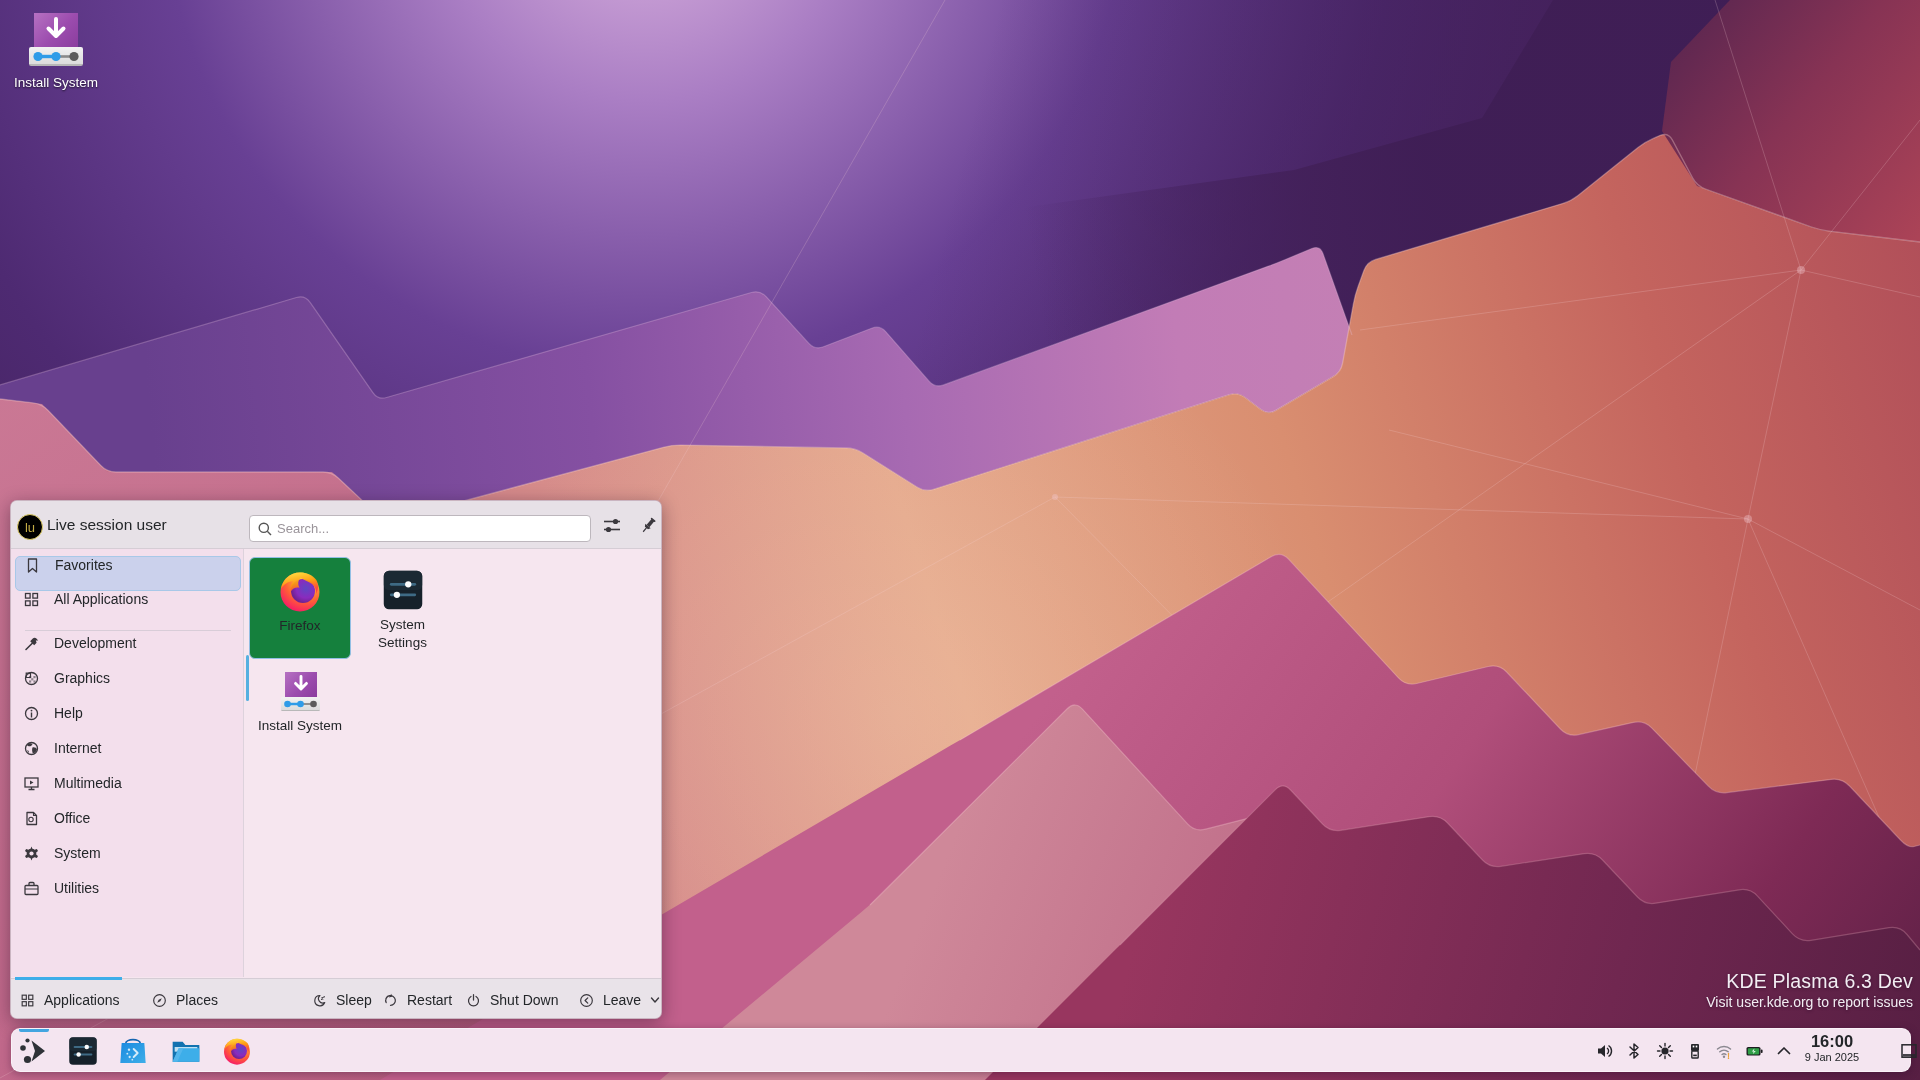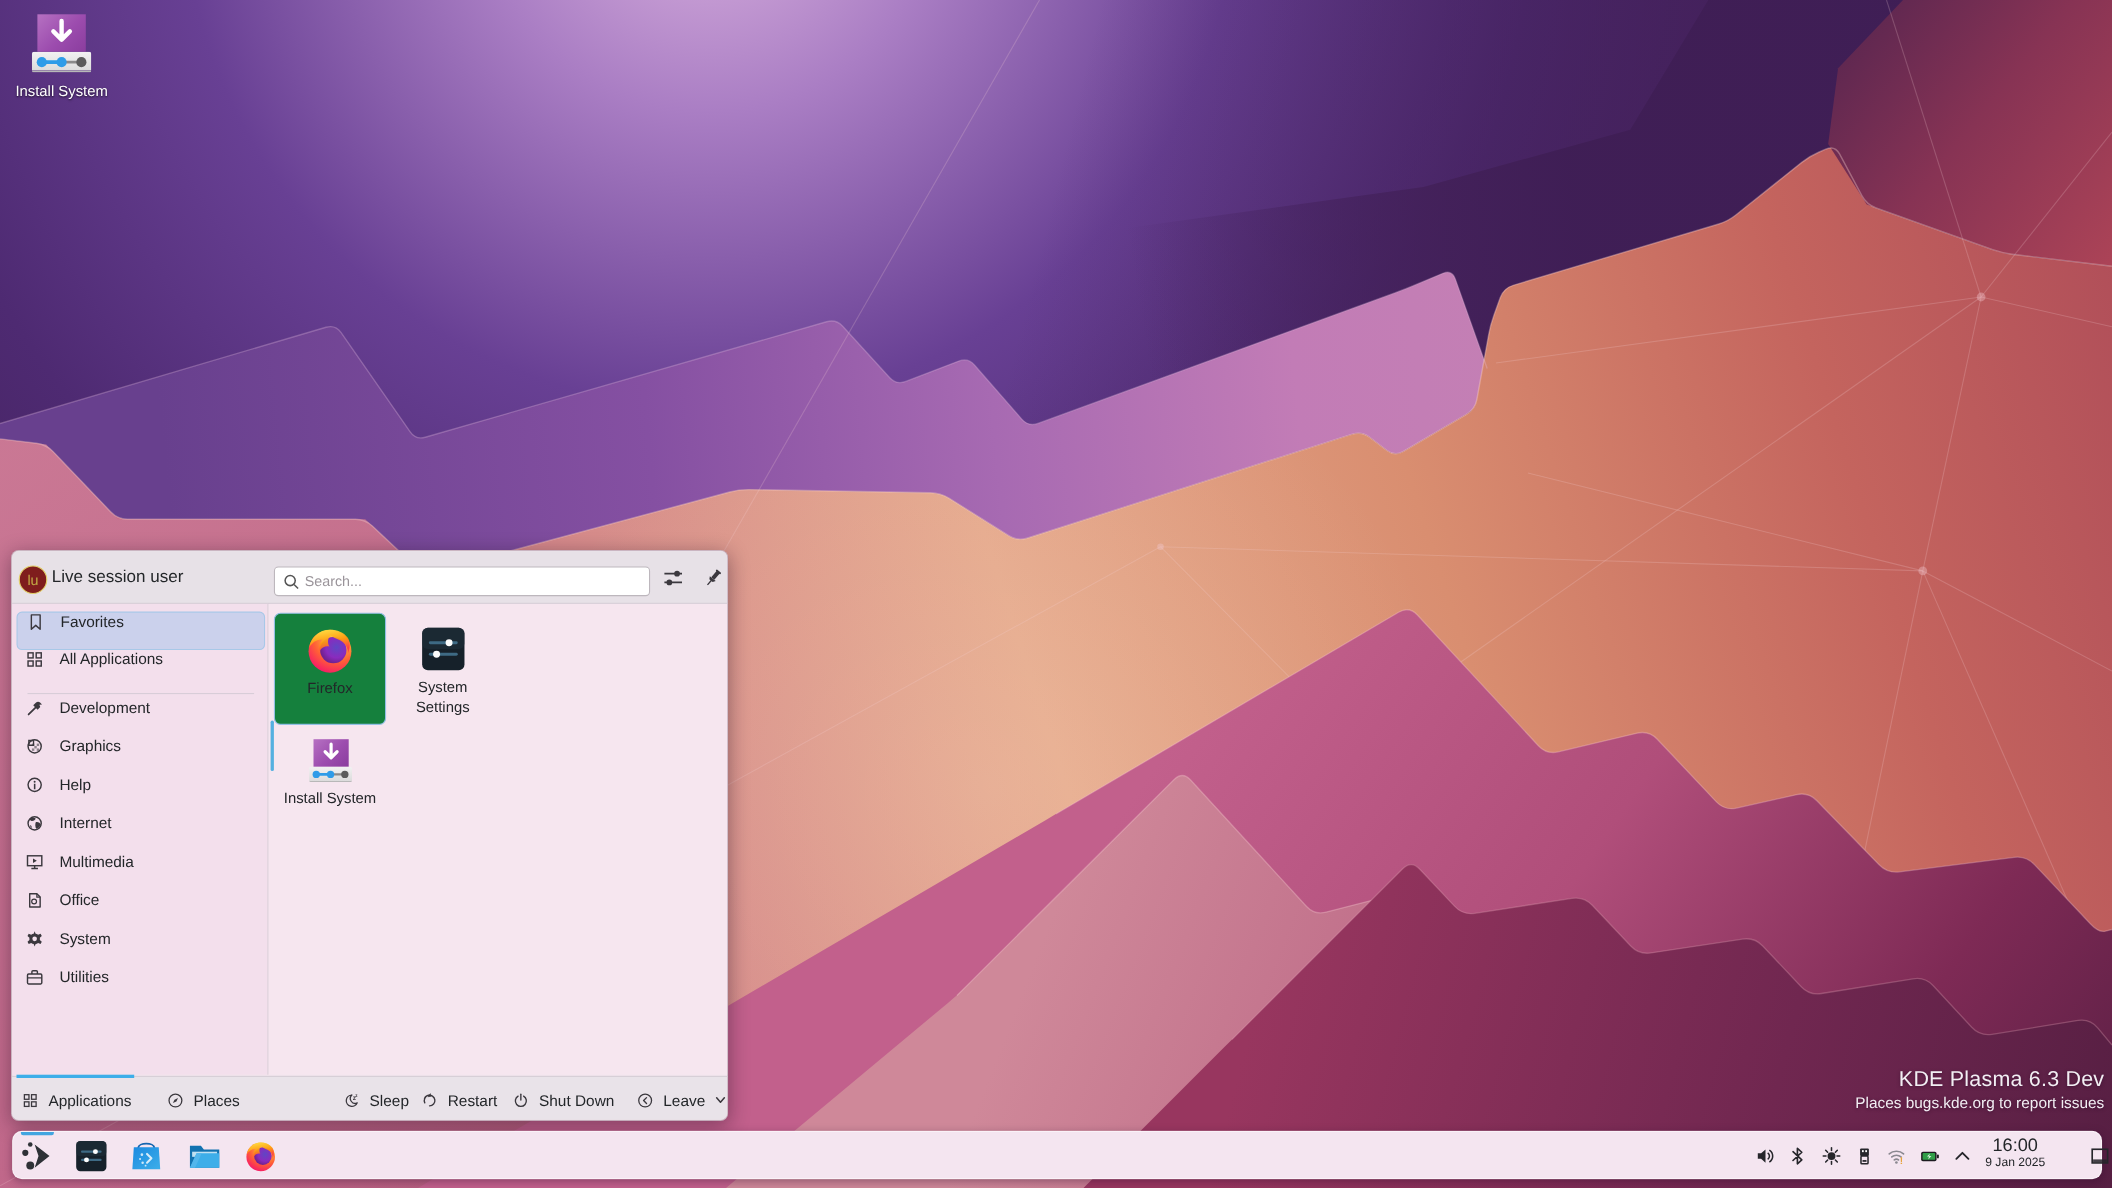--- a/index.html
+++ b/index.html
@@ -5,21 +5,21 @@
 #root{position:relative;width:1920px;height:1080px;background:#6b4494}
 #wall{position:absolute;left:0;top:0}
 .abs{position:absolute}
 #verstr{position:absolute;right:7px;top:970px;text-align:right;color:#f2eef3;text-shadow:0 1px 3px rgba(40,10,40,0.55)}
 #verstr .l1{font-size:19.5px;font-weight:400;letter-spacing:0.2px}
 #verstr .l2{font-size:14px;margin-top:1px}
 #deskicon{position:absolute;left:1px;top:13px;width:110px;text-align:center}
 #deskicon .lbl{color:#fff;font-size:13.5px;margin-top:8px;text-shadow:0 1px 2px rgba(0,0,0,0.75)}
 #menu{position:absolute;left:10px;top:500px;width:652px;height:519px;border-radius:7px;background:#f6e6ef;box-shadow:0 4px 18px rgba(30,10,30,0.4);overflow:hidden;border:1px solid rgba(120,90,110,0.35)}
 #mhead{position:absolute;left:0;top:0;width:652px;height:48px;background:#e7e1e7;border-bottom:1px solid #d5cdd5}
-#avatar{position:absolute;left:6px;top:13px;width:26px;height:26px;border-radius:50%;background:#7f1d1d;border:1.5px solid #e2d06a;color:#c2ab45;font-size:13px;display:flex;align-items:center;justify-content:center}
+#avatar{position:absolute;left:6px;top:13px;width:26px;height:26px;border-radius:50%;background:#000000;border:1.5px solid #e2d06a;color:#c2ab45;font-size:13px;display:flex;align-items:center;justify-content:center}
 #uname{position:absolute;left:36px;top:15px;font-size:15.5px;color:#232629}
 #search{position:absolute;left:238px;top:14px;width:342px;height:27px;background:#fff;border:1px solid #bdb7bd;border-radius:4px}
 #search .ph{position:absolute;left:27px;top:5px;font-size:13px;color:#9a949a}
 #sidebar{position:absolute;left:0;top:48px;width:233px;height:428px;background:#f3dfec;border-right:1px solid #ddd2dc}
 .srow{position:absolute;left:4px;width:226px;height:35px;display:flex;align-items:flex-start}
 .srow .ic{width:17px;height:17px;margin-left:8px}
 .srow .tx{margin-left:14px;font-size:14px;color:#232629}
 .sel{background:#cbd1ec;border:1px solid #a8c8e8;border-radius:5px}
 #ssep{position:absolute;left:14px;top:81px;width:206px;border-top:1px solid #d8cdd8}
 #content{position:absolute;left:234px;top:48px;width:418px;height:428px;background:#f6e6ef}
@@ -29,21 +29,21 @@
 .tlbl{font-size:13.5px;color:#232629;margin-top:2px;line-height:17.5px}
 #footer{position:absolute;left:0;top:477px;width:652px;height:42px;background:#e9e3e9;border-top:1px solid #d5cdd5}
 #ftab{position:absolute;left:4px;top:-2px;width:107px;border-top:3px solid #3daee9}
 .fitem{position:absolute;top:0;height:42px;display:flex;align-items:center;font-size:14px;color:#232629}
 .fitem .fi{margin-right:9px;display:flex}
 #panel{position:absolute;left:11px;top:1028px;width:1900px;height:44px;background:#f4e5f0;border-radius:9px;box-shadow:0 2px 8px rgba(40,10,40,0.35);border:1px solid rgba(255,255,255,0.5)}
 .pic{position:absolute;top:6px;width:32px;height:32px;display:flex;align-items:center;justify-content:center}
 #pind{position:absolute;left:7px;top:0;width:30px;height:3px;background:#42a5e0;border-radius:0 0 2px 2px}
 .tic2{position:absolute;top:13px}
 #clock{position:absolute;left:1782px;top:3px;width:76px;text-align:center;color:#232629}
-#clock .t{font-size:16.5px;font-weight:400;line-height:19px}
+#clock .t{font-size:16.5px;font-weight:700;line-height:19px}
 #clock .d{font-size:11px;line-height:13px}
 </style></head>
 <body>
 <div id="root">
 <svg id="wall" width="1920" height="1080" viewBox="0 0 1920 1080">
 <defs>
 <radialGradient id="pbase" cx="645" cy="-110" r="960" gradientUnits="userSpaceOnUse">
   <stop offset="0" stop-color="#dcb4e0"></stop>
           <stop offset="0.22" stop-color="#aa7ec4"></stop>
   <stop offset="0.5" stop-color="#684094"></stop>
@@ -139,21 +139,21 @@
       <circle cx="1228" cy="672" r="2.5" fill="#f2c9cf" opacity="0.38"></circle>
 <path d="M 430.0 1050.0 L 950.5 745.6 Q 960.0 740.0 969.5 734.4 L 1271.5 556.6 Q 1281.0 551.0 1288.5 559.1 L 1398.5 677.9 Q 1406.0 686.0 1416.7 683.5 L 1488.3 666.5 Q 1499.0 664.0 1506.6 672.0 L 1560.4 729.0 Q 1568.0 737.0 1578.7 734.6 L 1633.3 722.4 Q 1644.0 720.0 1651.7 727.9 L 1708.3 786.1 Q 1716.0 794.0 1726.9 792.6 L 1831.1 779.4 Q 1842.0 778.0 1849.5 786.0 L 1900.5 840.0 Q 1908.0 848.0 1914.0 846.5 L 1920.0 845.0  L 1920 1080 L 380 1080 Z" fill="url(#gt1)"></path>
 <path d="M 960.0 740.0 L 1271.5 556.6 Q 1281.0 551.0 1288.5 559.1 L 1398.5 677.9 Q 1406.0 686.0 1416.7 683.5 L 1488.3 666.5 Q 1499.0 664.0 1506.6 672.0 L 1560.4 729.0 Q 1568.0 737.0 1578.7 734.6 L 1633.3 722.4 Q 1644.0 720.0 1651.7 727.9 L 1708.3 786.1 Q 1716.0 794.0 1726.9 792.6 L 1831.1 779.4 Q 1842.0 778.0 1849.5 786.0 L 1900.5 840.0 Q 1908.0 848.0 1914.0 846.5 L 1920.0 845.0 " fill="none" stroke="#ffd0d8" stroke-opacity="0.3" stroke-width="1.2"></path>
 <path d="M 660.0 1080.0 L 861.5 912.0 Q 870.0 905.0 877.8 897.2 L 1067.2 708.8 Q 1075.0 701.0 1082.4 709.1 L 1187.6 823.9 Q 1195.0 832.0 1205.6 829.2 L 1269.4 812.8 Q 1280.0 810.0 1287.6 817.9 L 1322.4 854.1 Q 1330.0 862.0 1340.8 860.1 L 1414.2 846.9 Q 1425.0 845.0 1432.8 852.8 L 1472.2 892.2 Q 1480.0 900.0 1490.9 898.2 L 1559.1 886.8 Q 1570.0 885.0 1577.8 892.8 L 1617.2 932.2 Q 1625.0 940.0 1635.9 938.2 L 1704.1 926.8 Q 1715.0 925.0 1722.8 932.8 L 1762.2 972.2 Q 1770.0 980.0 1780.8 978.1 L 1844.2 966.9 Q 1855.0 965.0 1862.4 973.1 L 1897.6 1011.9 Q 1905.0 1020.0 1912.5 1018.0 L 1920.0 1016.0  L 1920 1080 L 640 1080 Z" fill="url(#gt2)"></path>
 <path d="M 870.0 905.0 L 1067.2 708.8 Q 1075.0 701.0 1082.4 709.1 L 1187.6 823.9 Q 1195.0 832.0 1205.6 829.2 L 1269.4 812.8 Q 1280.0 810.0 1287.6 817.9 L 1322.4 854.1 Q 1330.0 862.0 1340.8 860.1 L 1414.2 846.9 Q 1425.0 845.0 1432.8 852.8 L 1472.2 892.2 Q 1480.0 900.0 1490.9 898.2 L 1559.1 886.8 Q 1570.0 885.0 1577.8 892.8 L 1617.2 932.2 Q 1625.0 940.0 1635.9 938.2 L 1704.1 926.8 Q 1715.0 925.0 1722.8 932.8 L 1762.2 972.2 Q 1770.0 980.0 1780.8 978.1 L 1844.2 966.9 Q 1855.0 965.0 1862.4 973.1 L 1897.6 1011.9 Q 1905.0 1020.0 1912.5 1018.0 L 1920.0 1016.0 " fill="none" stroke="#ffd8dc" stroke-opacity="0.3" stroke-width="1.2"></path>
 <path d="M 985.0 1080.0 L 1112.2 952.8 Q 1120.0 945.0 1127.8 937.2 L 1275.2 789.8 Q 1283.0 782.0 1290.5 790.0 L 1322.5 824.0 Q 1330.0 832.0 1340.9 830.3 L 1429.1 816.7 Q 1440.0 815.0 1447.5 823.0 L 1482.5 860.0 Q 1490.0 868.0 1500.9 866.3 L 1584.1 853.7 Q 1595.0 852.0 1602.5 860.0 L 1637.5 897.0 Q 1645.0 905.0 1655.9 903.2 L 1739.1 889.8 Q 1750.0 888.0 1757.5 896.1 L 1792.5 933.9 Q 1800.0 942.0 1810.9 940.3 L 1889.1 927.7 Q 1900.0 926.0 1907.0 934.5 L 1920.0 950.0  L 1920 1080 L 960 1080 Z" fill="url(#gt3)"></path>
 <path d="M 1120.0 945.0 L 1275.2 789.8 Q 1283.0 782.0 1290.5 790.0 L 1322.5 824.0 Q 1330.0 832.0 1340.9 830.3 L 1429.1 816.7 Q 1440.0 815.0 1447.5 823.0 L 1482.5 860.0 Q 1490.0 868.0 1500.9 866.3 L 1584.1 853.7 Q 1595.0 852.0 1602.5 860.0 L 1637.5 897.0 Q 1645.0 905.0 1655.9 903.2 L 1739.1 889.8 Q 1750.0 888.0 1757.5 896.1 L 1792.5 933.9 Q 1800.0 942.0 1810.9 940.3 L 1889.1 927.7 Q 1900.0 926.0 1907.0 934.5 L 1920.0 950.0 " fill="none" stroke="#e8a8b8" stroke-opacity="0.3" stroke-width="1.2"></path>
 </svg>
 <div id="verstr">
       <div class="l1">KDE Plasma 6.3 Dev</div>
-      <div class="l2">Places bugs.kde.org to report issues</div>
+      <div class="l2">Visit user.kde.org to report issues</div>
     </div>
 <div id="deskicon">
       <div style="display:flex;justify-content:center">
         <div style="position:relative;width:54px;height:54px">
 <div style="position:absolute;left:5px;top:0;width:44px;height:34px;background:linear-gradient(135deg,#b671c2,#9c4cae 55%,#8a3d9e)"></div>
 <svg style="position:absolute;left:5px;top:0" width="44" height="34" viewBox="0 0 44 34">
             <path d="M 22 6 L 22 22 M 14.5 15.5 L 22 23 L 29.5 15.5" stroke="#fff" stroke-width="4" fill="none" stroke-linecap="round" stroke-linejoin="round"></path>
           </svg>
 <div style="position:absolute;left:0;top:34px;width:54px;height:19px;background:linear-gradient(#f2f2f2,#dcdcdc);border-bottom:2.0px solid #b8b8b8;border-radius:2.0px"></div>
 <svg style="position:absolute;left:0;top:34px" width="54" height="19" viewBox="0 0 54 19">

